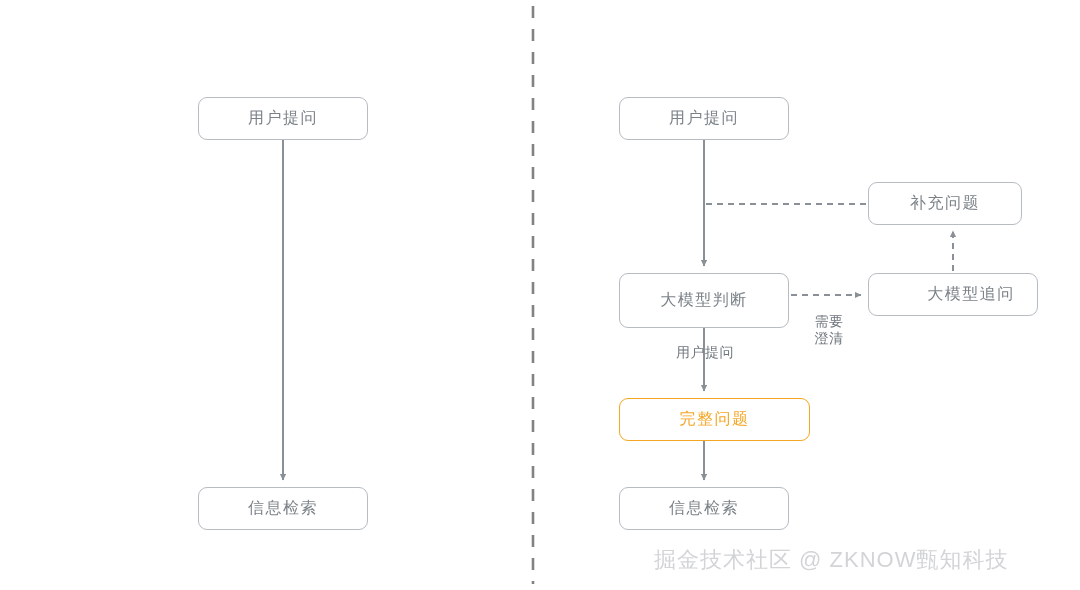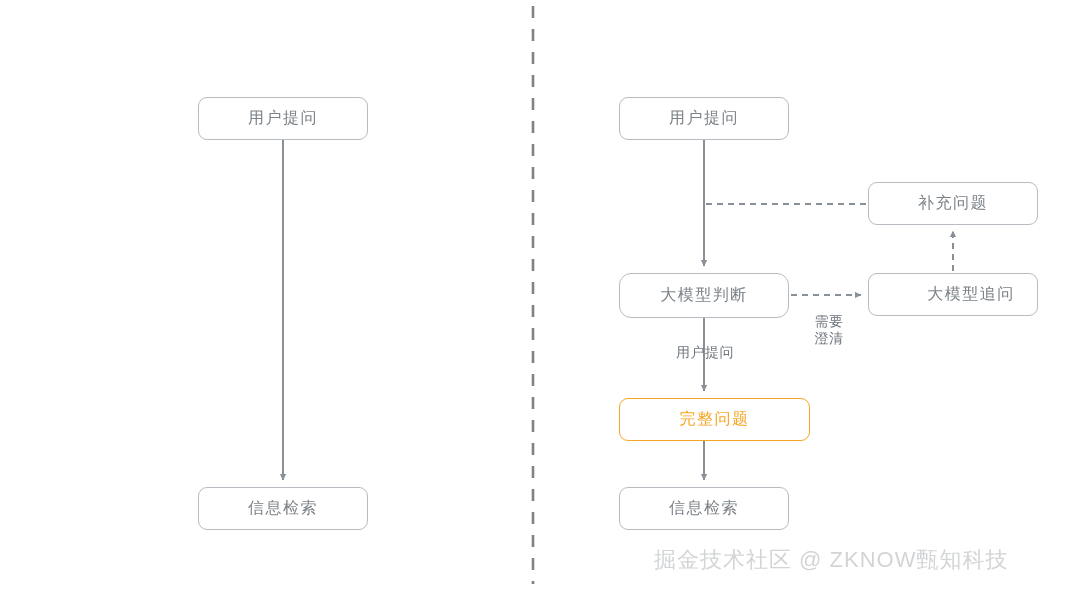--- a/index.html
+++ b/index.html
@@ -66,24 +66,24 @@
     border-color: #f5a623;
     color: #f5a623;
   }
 
   
   #n-l-user     { left: 198px; top: 97px;  width: 170px; height: 43px; }
   #n-l-retrieve { left: 198px; top: 487px; width: 170px; height: 43px; }
 
   
   #n-r-user     { left: 619px; top: 97px;  width: 170px; height: 43px; }
-  #n-r-judge    { left: 619px; top: 273px; width: 170px; height: 45px; border-radius: 12px; }
+  #n-r-judge    { left: 619px; top: 273px; width: 170px; height: 55px; }
   #n-r-complete { left: 619px; top: 398px; width: 191px; height: 43px; }
   #n-r-retrieve { left: 619px; top: 487px; width: 170px; height: 43px; }
-  #n-r-supp     { left: 868px; top: 182px; width: 170px; height: 43px; }
+  #n-r-supp     { left: 868px; top: 182px; width: 154px; height: 43px; }
   #n-r-followup { left: 868px; top: 273px; width: 170px; height: 43px; padding-left: 36px; }
 
   
   .edge-label {
     position: absolute;
     color: #6f767d;
     font-size: 14px;
     line-height: 17px;
     letter-spacing: 0.5px;
     white-space: nowrap;

